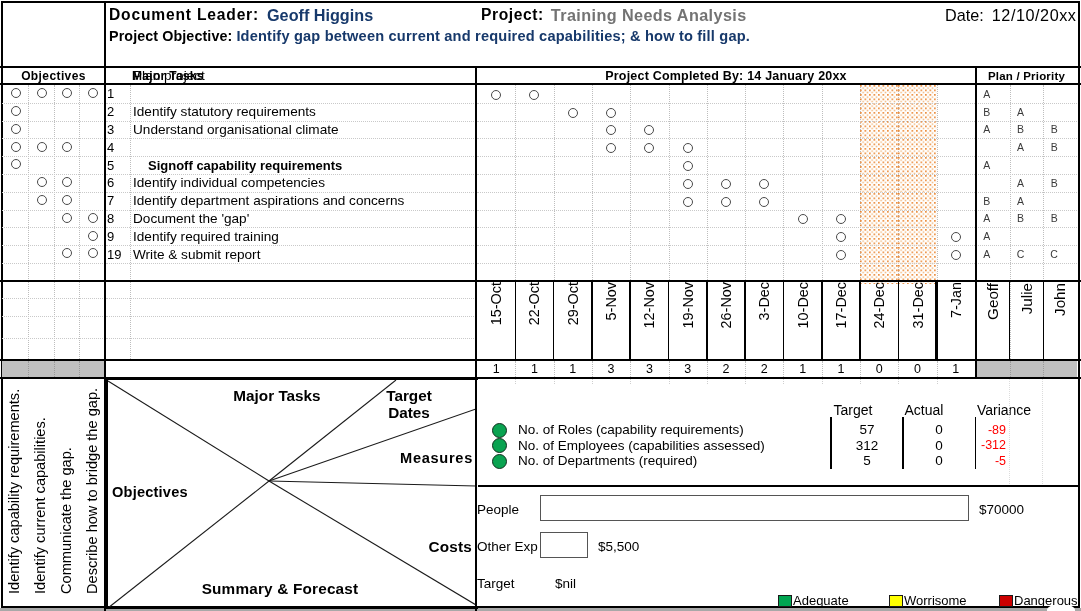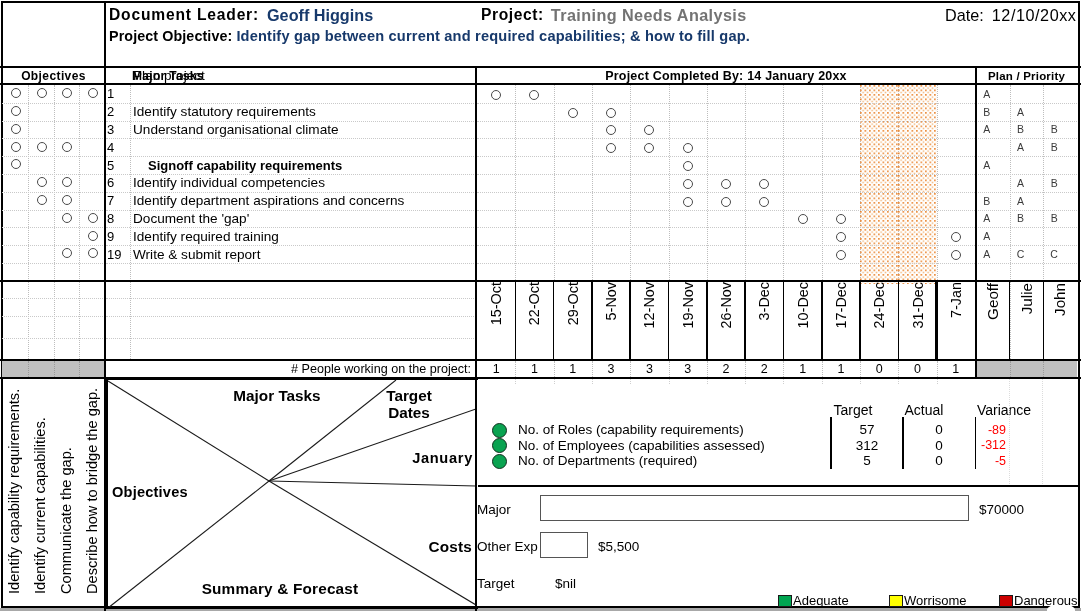--- a/index.html
+++ b/index.html
@@ -234,21 +234,20 @@
     <div class="abs nw" style="left: 955.846px; top: 282px; transform: rotate(-90deg) translate(-100%, 0px); transform-origin: 0px 0px; font-size: 14.4px; line-height: 16px; height: 16px; direction: ltr; text-align: right; margin-left: -8px;"><span>7-Jan</span></div>
     <div class="abs nw" style="left: 992.833px; top: 283px; transform: rotate(-90deg) translate(-100%, 0px); transform-origin: 0px 0px; font-size: 15.2px; line-height: 16px; height: 16px; direction: ltr; text-align: right; margin-left: -8px;"><span>Geoff</span></div>
     <div class="abs nw" style="left: 1026.5px; top: 283px; transform: rotate(-90deg) translate(-100%, 0px); transform-origin: 0px 0px; font-size: 15.2px; line-height: 16px; height: 16px; direction: ltr; text-align: right; margin-left: -8px;"><span>Julie</span></div>
     <div class="abs nw" style="left: 1060.17px; top: 283px; transform: rotate(-90deg) translate(-100%, 0px); transform-origin: 0px 0px; font-size: 15.2px; line-height: 16px; height: 16px; direction: ltr; text-align: right; margin-left: -8px;"><span>John</span></div>
     <div class="abs nw" style="left: 14.875px; top: 594px; transform: rotate(-90deg); transform-origin: 0px 0px; font-size: 14.6px; line-height: 17px; height: 17px; margin-left: -8.5px;"><span>Identify capability requirements.</span></div>
     <div class="abs nw" style="left: 40.625px; top: 594px; transform: rotate(-90deg); transform-origin: 0px 0px; font-size: 14.6px; line-height: 17px; height: 17px; margin-left: -8.5px;"><span>Identify current capabilities.</span></div>
     <div class="abs nw" style="left: 66.375px; top: 594px; transform: rotate(-90deg); transform-origin: 0px 0px; font-size: 14.6px; line-height: 17px; height: 17px; margin-left: -8.5px;"><span>Communicate the gap.</span></div>
     <div class="abs nw" style="left: 92.125px; top: 594px; transform: rotate(-90deg); transform-origin: 0px 0px; font-size: 14.6px; line-height: 17px; height: 17px; margin-left: -8.5px;"><span>Describe how to bridge the gap.</span></div>
     <div class="abs" style="left:2px;top:361px;width:102px;height:16px;background:#c0c0c0;"></div>
     <div class="abs" style="left:976px;top:361px;width:101px;height:16px;background:#c0c0c0;"></div>
-    <div class="abs rgt nw" style="left:106px;top:361px;width:365px;height:16px;font-size:12.6px;"># People working on the project:</div>
     <div class="abs ctr" style="left:477px;top:361px;width:38.30769230769231px;height:16px;font-size:12.5px;">1</div>
     <div class="abs ctr" style="left:515.3076923076923px;top:361px;width:38.30769230769231px;height:16px;font-size:12.5px;">1</div>
     <div class="abs ctr" style="left:553.6153846153846px;top:361px;width:38.30769230769231px;height:16px;font-size:12.5px;">1</div>
     <div class="abs ctr" style="left:591.9230769230769px;top:361px;width:38.30769230769231px;height:16px;font-size:12.5px;">3</div>
     <div class="abs ctr" style="left:630.2307692307693px;top:361px;width:38.30769230769231px;height:16px;font-size:12.5px;">3</div>
     <div class="abs ctr" style="left:668.5384615384615px;top:361px;width:38.30769230769231px;height:16px;font-size:12.5px;">3</div>
     <div class="abs ctr" style="left:706.8461538461538px;top:361px;width:38.30769230769231px;height:16px;font-size:12.5px;">2</div>
     <div class="abs ctr" style="left:745.1538461538462px;top:361px;width:38.30769230769231px;height:16px;font-size:12.5px;">2</div>
     <div class="abs ctr" style="left:783.4615384615385px;top:361px;width:38.30769230769231px;height:16px;font-size:12.5px;">1</div>
     <div class="abs ctr" style="left:821.7692307692307px;top:361px;width:38.30769230769231px;height:16px;font-size:12.5px;">1</div>
@@ -298,21 +297,21 @@
       <line x1="163" y1="101" x2="2" y2="1" stroke="#1a1a1a" stroke-width="1.1"></line>
       <line x1="163" y1="101" x2="290" y2="0" stroke="#1a1a1a" stroke-width="1.1"></line>
       <line x1="163" y1="101" x2="370" y2="29" stroke="#1a1a1a" stroke-width="1.1"></line>
       <line x1="163" y1="101" x2="370" y2="106" stroke="#1a1a1a" stroke-width="1.1"></line>
       <line x1="163" y1="101" x2="370" y2="225" stroke="#1a1a1a" stroke-width="1.1"></line>
       <line x1="163" y1="101" x2="2" y2="228" stroke="#1a1a1a" stroke-width="1.1"></line>
     </svg>
     <div class="abs ctr b" style="left:187px;top:386px;width:180px;height:19px;font-size:15.3px;">Major Tasks</div>
     <div class="abs ctr b" style="left:369px;top:386px;width:80px;height:19px;font-size:15.3px;">Target</div>
     <div class="abs ctr b" style="left:369px;top:403px;width:80px;height:19px;font-size:15.3px;">Dates</div>
-    <div class="abs rgt b" style="left:358px;top:448px;width:115px;height:19px;font-size:14.6px;letter-spacing:0.7px;">January</div>
+    <div class="abs rgt b" style="left:358px;top:448px;width:115px;height:19px;font-size:14.6px;letter-spacing:0.7px;">Measures</div>
     <div class="abs lft b" style="left:112px;top:482px;width:140px;height:19px;font-size:14.6px;letter-spacing:0.2px;">Objectives</div>
     <div class="abs rgt b" style="left:358px;top:537px;width:114px;height:19px;font-size:15.3px;letter-spacing:0.2px;">Costs</div>
     <div class="abs ctr b" style="left:180px;top:579px;width:200px;height:19px;font-size:15.3px;letter-spacing:0.2px;">Summary &amp; Forecast</div>
     <div class="abs" style="left:106px;top:378px;width:1.6px;height:231px;background:#000;"></div>
     <div class="abs" style="left:104px;top:378px;width:1.8px;height:233px;background:#000;"></div>
     <div class="abs" style="left:475.2px;top:378px;width:1.8px;height:233px;background:#000;"></div>
     <div class="abs" style="left:106px;top:378px;width:372px;height:1.6px;background:#000;"></div>
     <div class="abs" style="left:106px;top:607px;width:372px;height:1.6px;background:#000;"></div>
     <div class="abs ctr" style="left:815px;top:401px;width:76px;height:17px;font-size:14px;">Target</div>
     <div class="abs ctr" style="left:886px;top:401px;width:76px;height:17px;font-size:14px;">Actual</div>
@@ -342,21 +341,21 @@
     <div class="abs" style="left:706.8461538461538px;top:379px;width:0;height:5px;border-left:1px dotted #cfcfcf;"></div>
     <div class="abs" style="left:745.1538461538462px;top:379px;width:0;height:5px;border-left:1px dotted #cfcfcf;"></div>
     <div class="abs" style="left:783.4615384615385px;top:379px;width:0;height:5px;border-left:1px dotted #cfcfcf;"></div>
     <div class="abs" style="left:821.7692307692307px;top:379px;width:0;height:5px;border-left:1px dotted #cfcfcf;"></div>
     <div class="abs" style="left:860.0769230769231px;top:379px;width:0;height:5px;border-left:1px dotted #cfcfcf;"></div>
     <div class="abs" style="left:898.3846153846154px;top:379px;width:0;height:5px;border-left:1px dotted #cfcfcf;"></div>
     <div class="abs" style="left:936.6923076923076px;top:379px;width:0;height:5px;border-left:1px dotted #cfcfcf;"></div>
     <div class="abs" style="left:830px;top:417px;width:1.5px;height:52px;background:#000;"></div>
     <div class="abs" style="left:902px;top:417px;width:2px;height:52px;background:#000;"></div>
     <div class="abs" style="left:974.5px;top:417px;width:1.5px;height:52px;background:#000;"></div>
-    <div class="abs lft nw" style="left:477px;top:500px;width:74px;height:19px;font-size:13.5px;">Major</div>
+    <div class="abs lft nw" style="left:477px;top:500px;width:74px;height:19px;font-size:13.5px;">People</div>
     <div class="abs" style="left:540px;top:495px;width:429px;height:26px;border:1.4px solid #555;background:#fff;"></div>
     <div class="abs lft nw" style="left:979px;top:500px;width:140px;height:19px;font-size:13.5px;">$70000</div>
     <div class="abs lft nw" style="left:477px;top:537px;width:74px;height:19px;font-size:13.5px;">Other Exp</div>
     <div class="abs" style="left:540px;top:532px;width:48px;height:26px;border:1.4px solid #555;background:#fff;"></div>
     <div class="abs lft nw" style="left:598px;top:537px;width:140px;height:19px;font-size:13.5px;">$5,500</div>
     <div class="abs lft nw" style="left:477px;top:574px;width:74px;height:19px;font-size:13.5px;">Target</div>
     <div class="abs lft nw" style="left:555px;top:574px;width:140px;height:19px;font-size:13.5px;">$nil</div>
     <div class="abs" style="left:778px;top:595px;width:14px;height:12px;background:#00A551;border:1px solid #1a1a1a;"></div>
     <div class="abs lft nw" style="left:793px;top:592px;width:90px;height:17px;font-size:13px;">Adequate</div>
     <div class="abs" style="left:889px;top:595px;width:14px;height:12px;background:#FFFF00;border:1px solid #1a1a1a;"></div>

